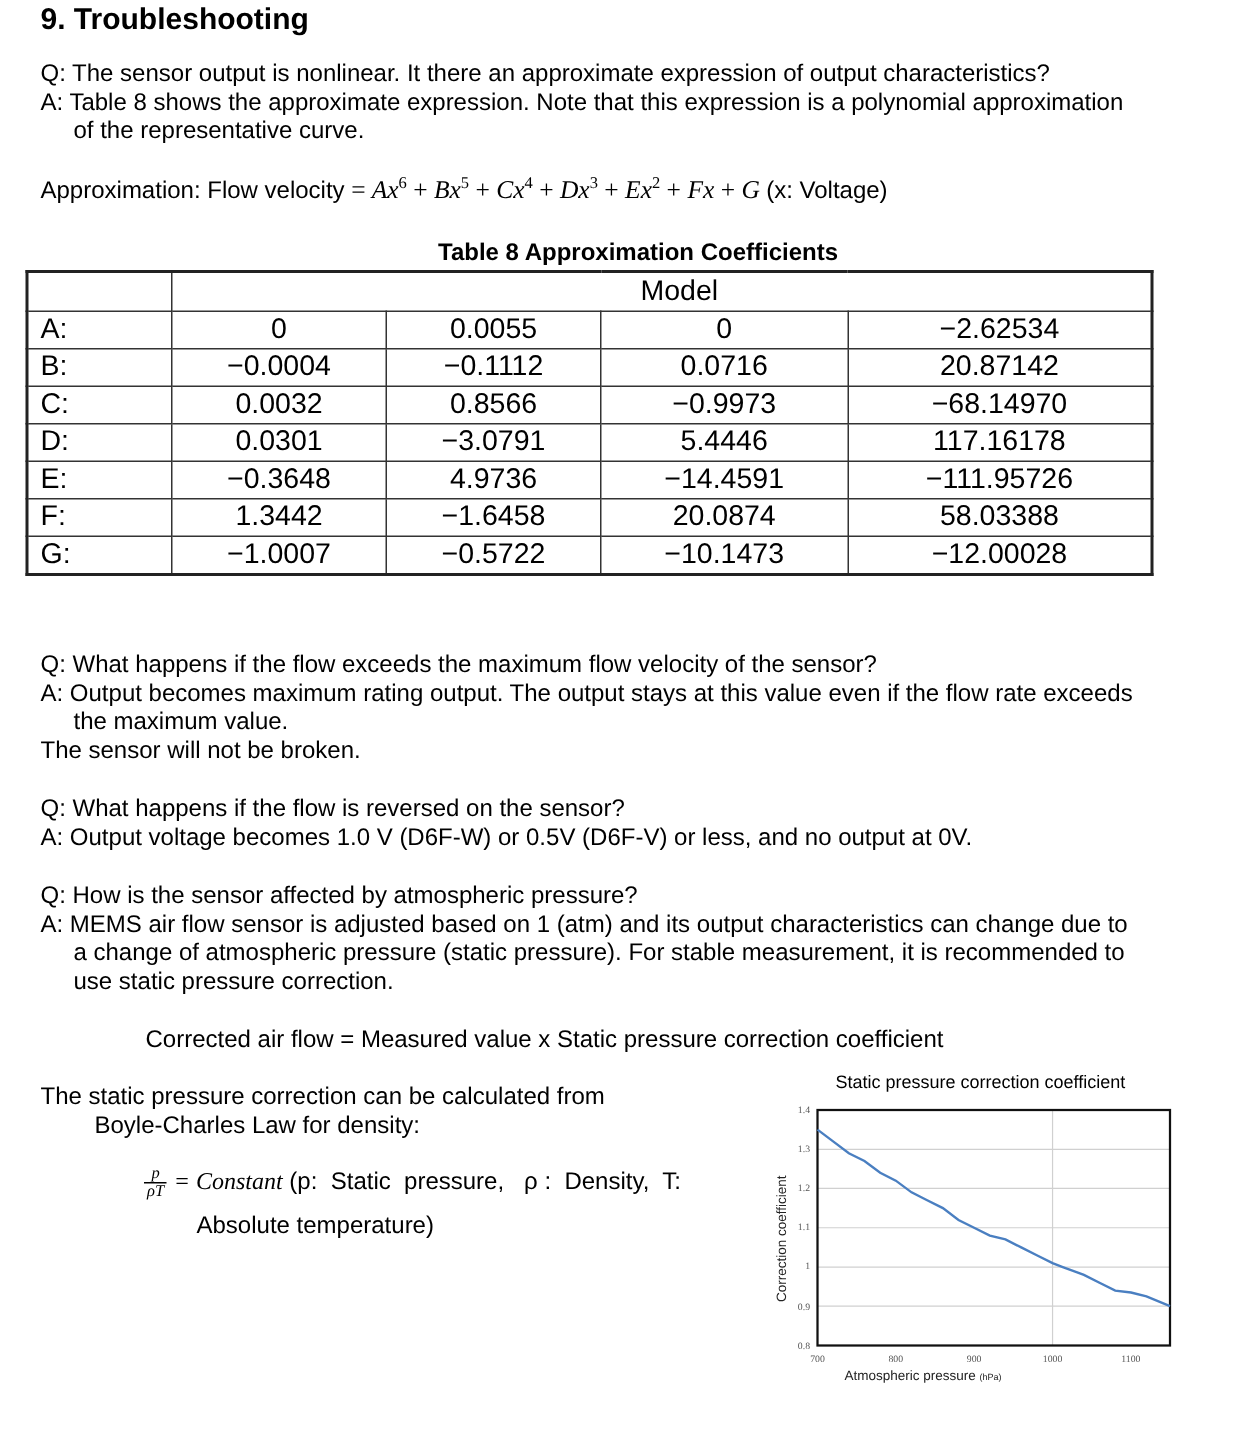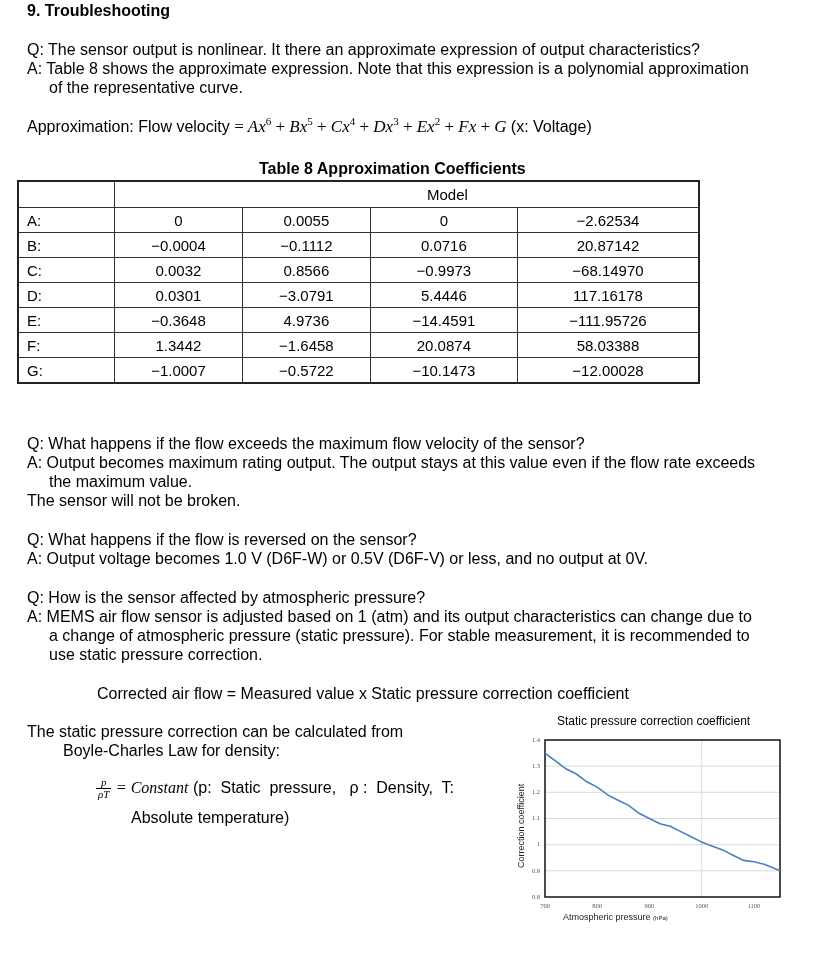--- a/index.html
+++ b/index.html
@@ -1,27 +1,27 @@
 <!DOCTYPE html>
 <html><head>
   <meta charset="utf-8">
   <style>
     html, body { margin: 0; padding: 0; background: #ffffff; }
     body { width: 830px; height: 957px; position: relative; overflow: hidden;
            font-family: "Liberation Sans", sans-serif; color: #000; font-size: 16px; }
     .abs { position: absolute; white-space: nowrap; }
-    .h1 { font-weight: bold; font-size: 16px; }
+    .h1 { font-weight: bold; font-size: 20px; }
     .line { font-size: 16px; line-height: 19px; }
     .math { font-family: "Liberation Serif", "DejaVu Serif", serif; font-style: italic; font-size: 17px; }
     .math .op { font-style: normal; }
     .math sup { font-size: 11px; font-style: normal; vertical-align: 7px; line-height: 0; }
-    .table-title { font-weight: bold; font-size: 16px; }
+    .table-title { font-weight: bold; font-size: 16px; margin-left: 33px; }
 
-    table.coef { position: absolute; left: 17px; top: 180px; width: 683px;
-                 border-collapse: collapse; border: 2px solid #222; font-size: 15px; }
+    table.coef { position: absolute; left: 17px; top: 180px; width: 752px;
+                 border-collapse: collapse; border: 2px solid #222; font-size: 19px; }
     table.coef td { border: 1.5px solid #333; padding: 0; height: 24px; text-align: center; }
     table.coef td.lbl { text-align: left; padding-left: 8px; width: 87px; }
     table.coef tr.model td { height: 25px; }
     table.coef td.model-cell { text-align: left; padding-left: 312px; }
     table.coef td.italic { font-style: italic; }
 
     .frac { display: inline-block; vertical-align: middle; text-align: center;
             font-family: "Liberation Serif", serif; font-style: italic; font-size: 11px; line-height: 11px; }
     .frac .num { display: block; border-bottom: 1px solid #000; padding: 0 2px; }
     .frac .den { display: block; padding: 0 2px; }

